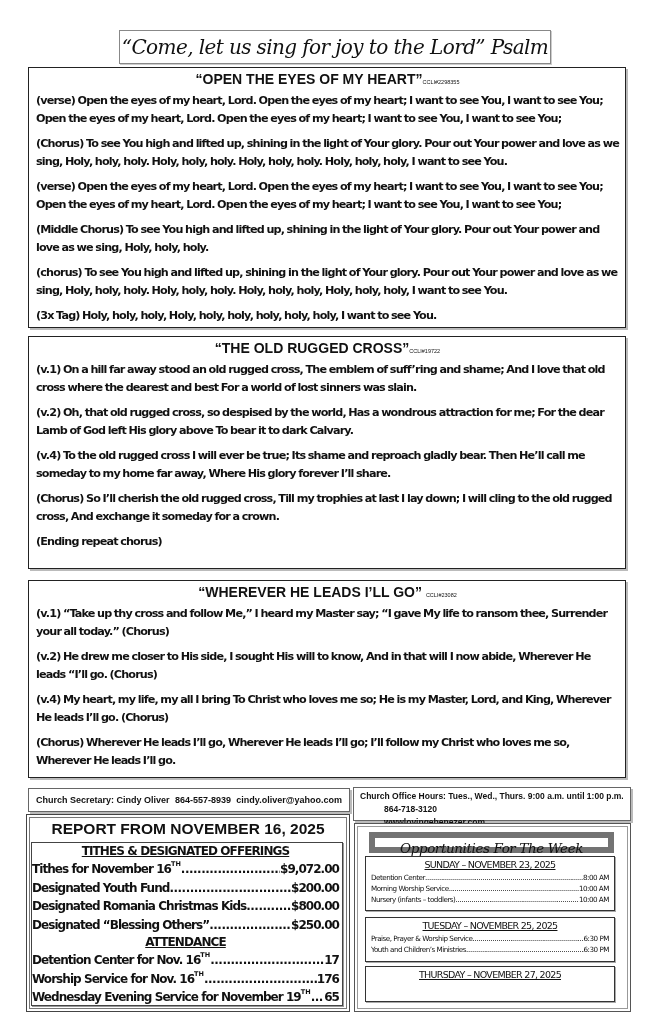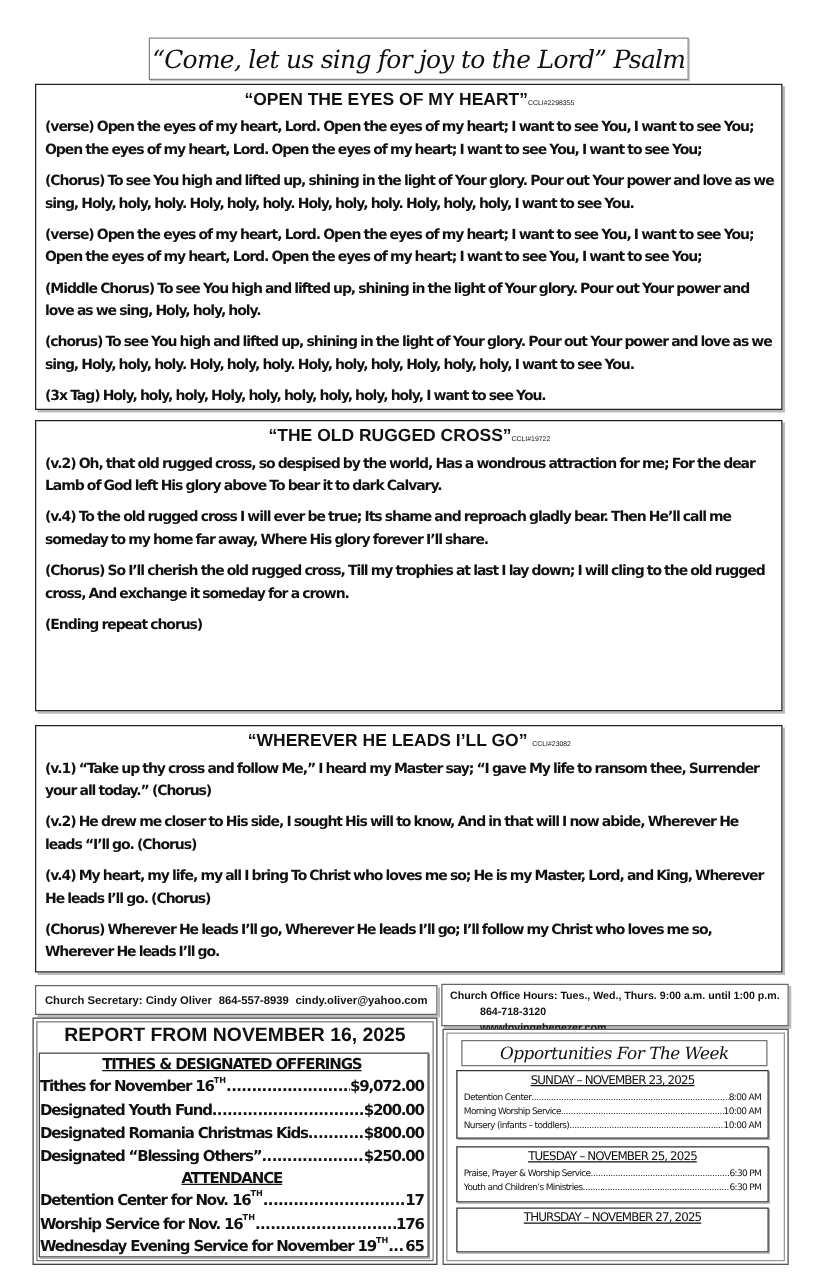--- a/index.html
+++ b/index.html
@@ -61,21 +61,21 @@
   .line .dots { flex: 1 1 auto; overflow: hidden; letter-spacing: -0.5px; }
   .line .dots::after { content: "..................................................................................................................................................."; }
   .line .val { flex: 0 0 auto; }
   sup.th { font-size: 6.5px; vertical-align: top; line-height: 8px; letter-spacing: 0; }
   .opps {
     position: absolute; left: 354px; top: 823px; width: 277px; height: 189px;
     border: 1px solid #555; box-shadow: inset 0 0 0 2px #fff, inset 0 0 0 3px #999; box-sizing: border-box;
   }
   .opps-title {
     position: absolute; left: 14px; top: 8px; width: 245px; height: 21px;
-    border: 1px solid #737373; box-sizing: border-box; text-align: center;
+    border: 6px solid #737373; box-sizing: border-box; text-align: center;
     font-family: "DejaVu Serif", serif; font-style: italic; font-size: 13.5px; line-height: 20px; letter-spacing: -0.4px;
   }
   .day {
     position: absolute; left: 10px; width: 250px; border: 1px solid #333; box-sizing: border-box;
     box-shadow: 1px 1px 0 #aaa; padding: 1px 5px 0 5px;
   }
   .day-head {
     text-align: center; text-decoration: underline; font-family: "DejaVu Sans", sans-serif; font-weight: bold;
     font-size: 9.5px; line-height: 14px; letter-spacing: -0.7px; font-weight: normal;
   }
@@ -103,20 +103,21 @@
   <p class="para">(verse) Open the eyes of my heart, Lord. Open the eyes of my heart; I want to see You, I want to see You; Open the eyes of my heart, Lord. Open the eyes of my heart; I want to see You, I want to see You;</p>
   <p class="para">(Middle Chorus) To see You high and lifted up, shining in the light of Your glory. Pour out Your power and love as we sing, Holy, holy, holy.</p>
   <p class="para">(chorus) To see You high and lifted up, shining in the light of Your glory. Pour out Your power and love as we sing, Holy, holy, holy. Holy, holy, holy. Holy, holy, holy, Holy, holy, holy, I want to see You.</p>
   <p class="para">(3x Tag) Holy, holy, holy, Holy, holy, holy, holy, holy, holy, I want to see You.</p>
 </div>
 
 <div class="song" style="top:336px; height:233px;">
   <div class="song-title">
     <span>“THE OLD RUGGED CROSS”</span><span class="ccli">CCLI#19722</span>
   </div>
+  <p class="para">(v.1) On a hill far away stood an old rugged cross, The emblem of suff’ring and shame; And I love that old cross where the dearest and best For a world of lost sinners was slain.</p>
   <p class="para">(v.2) Oh, that old rugged cross, so despised by the world, Has a wondrous attraction for me; For the dear Lamb of God left His glory above To bear it to dark Calvary.</p>
   <p class="para">(v.4) To the old rugged cross I will ever be true; Its shame and reproach gladly bear. Then He’ll call me someday to my home far away, Where His glory forever I’ll share.</p>
   <p class="para">(Chorus) So I’ll cherish the old rugged cross, Till my trophies at last I lay down; I will cling to the old rugged cross, And exchange it someday for a crown.</p>
   <p class="para">(Ending repeat chorus)</p>
 </div>
 
 <div class="song" style="top:580px; height:198px;">
   <div class="song-title">
     <span>“WHEREVER HE LEADS I’LL GO”</span> <span class="ccli">CCLI#23082</span>
   </div>

